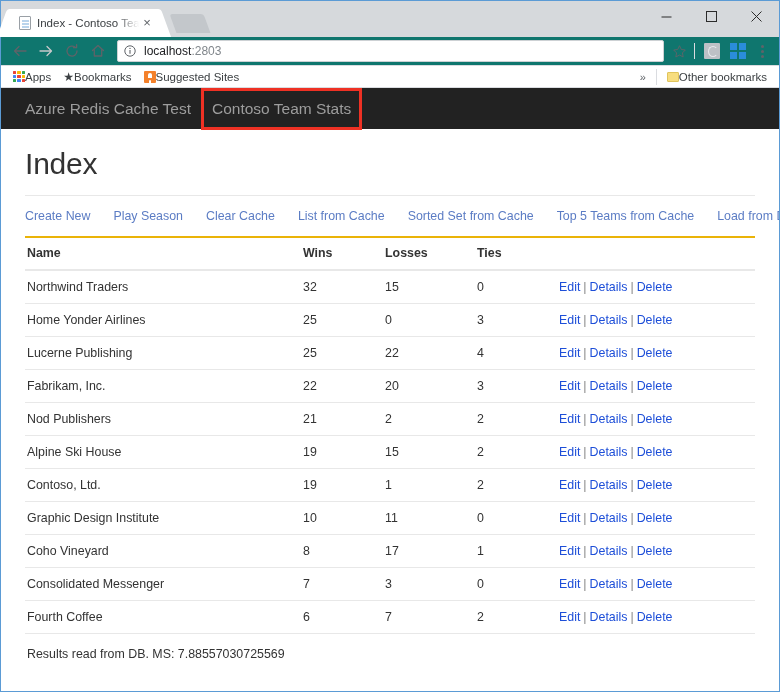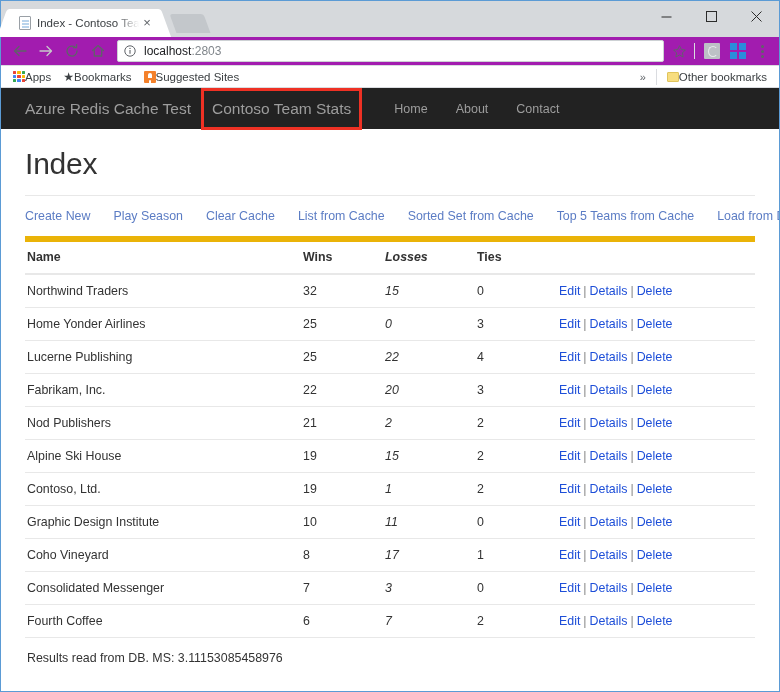--- a/index.html
+++ b/index.html
@@ -110,21 +110,21 @@
     width: 45px; height: 30px;
     display: flex; align-items: center; justify-content: center;
     color: #2b2b2b;
     font-size: 13px;
   }
   .winbtn svg { display:block; }
 
   
   .navbar-row {
     flex: 0 0 29px;
-    background: #a21caf;
+    background: #0f766e;
     display: flex;
     align-items: center;
     padding: 0 6px;
     border-bottom: 1px solid #dadce0;
   }
   .nav-ico {
     width: 26px; height: 26px;
     display: flex; align-items: center; justify-content: center;
     color: #5f6368;
     flex: 0 0 26px;
@@ -311,31 +311,31 @@
     width: 100%;
     border-collapse: collapse;
     font-size: 12.4px;
   }
   table.grid th {
     text-align: left;
     font-weight: bold;
     color: #333333;
     padding: 8px 0 9px 0;
     border-bottom: 2px solid #e8e8e8;
-    border-top: 6px solid #eab308;
+    border-top: 2px solid #eab308;
   }
   table.grid td {
     color: #333333;
     padding: 9px 0 9px 0;
     border-top: 1px solid #e8e8e8;
     vertical-align: middle;
   }
   .col-name   { width: 278px; padding-left: 2px !important; }
   .col-wins   { width: 82px; }
-  .col-losses { width: 92px; font-style: italic; }
+  .col-losses { width: 92px; }
   .col-ties   { width: 82px; }
   .col-acts   { }
   td.col-acts { color: #9a9a9a; }
   td.col-acts a {
     color: #1d4ed8;
     text-decoration: none;
   }
   td.col-acts .sep { color: #888888; padding: 0 3px; }
 
   .results-note {
@@ -471,25 +471,20 @@
   </div>
 
   <div class="page">
 
     <div class="site-navbar">
       <span class="brand">Azure Redis Cache Test</span>
       <span class="nav-highlight-wrap">
         <span class="nav-stats">Contoso Team Stats</span>
         <span class="red-box"></span>
       </span>
-      <span class="site-nav-links">
-        <a href="#">Home</a>
-        <a href="#">About</a>
-        <a href="#">Contact</a>
-      </span>
     </div>
 
     <div class="container">
       <h1 class="page-title">Index</h1>
       <hr class="hr-top">
 
       <div class="action-links">
         <a href="#">Create New</a>
         <a href="#">Play Season</a>
         <a href="#">Clear Cache</a>
@@ -584,18 +579,18 @@
             <tr>
               <td class="col-name">Fourth Coffee</td>
               <td class="col-wins">6</td>
               <td class="col-losses">7</td>
               <td class="col-ties">2</td>
               <td class="col-acts"><a href="#">Edit</a><span class="sep">|</span><a href="#">Details</a><span class="sep">|</span><a href="#">Delete</a></td>
             </tr>
           </tbody>
       </table>
 
-      <div class="results-note">Results read from DB. MS: 3.11153085458976</div>
+      <div class="results-note">Results read from DB. MS: 7.88557030725569</div>
 
     </div>
 
   </div>
 </div>
 
 </body></html>

